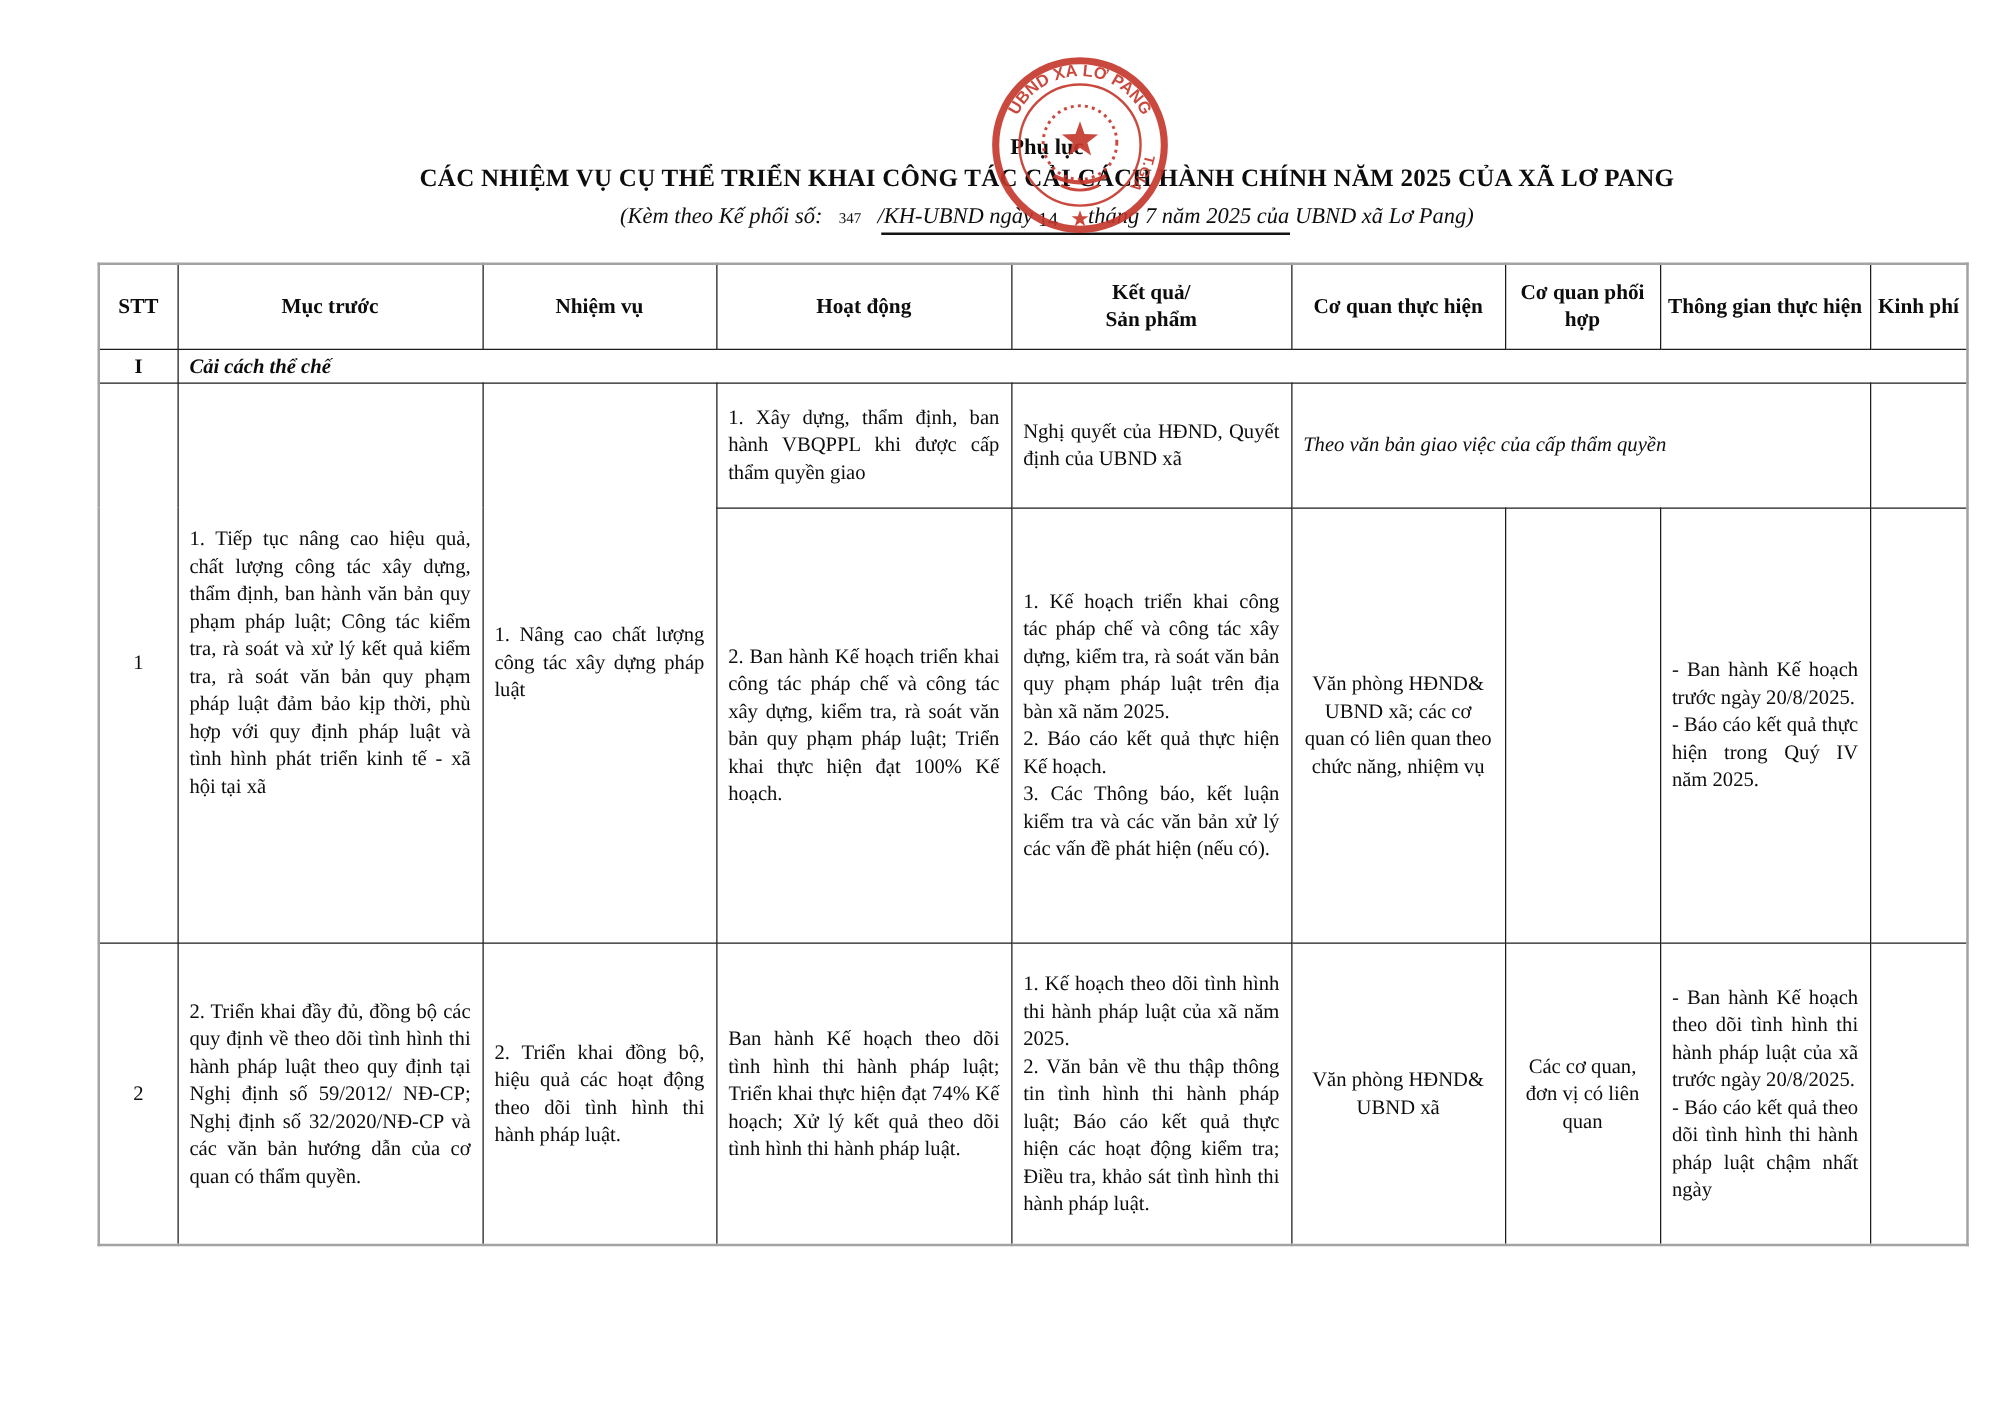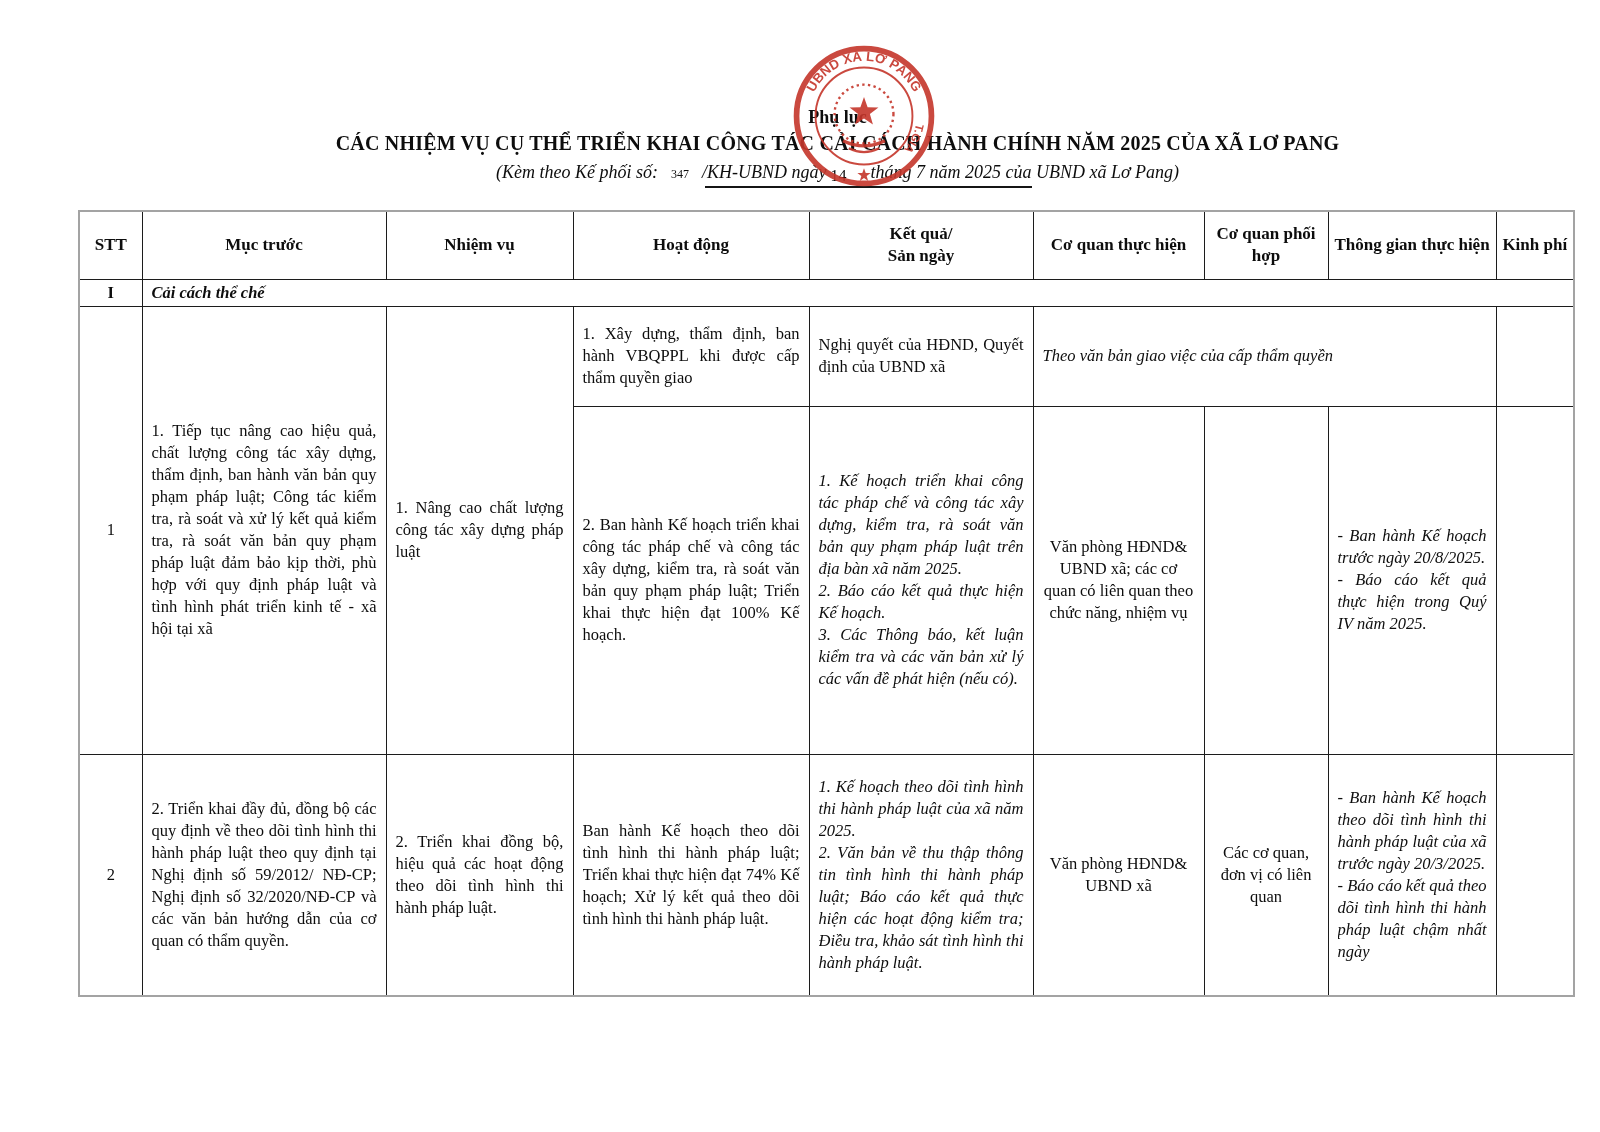--- a/index.html
+++ b/index.html
@@ -21,21 +21,21 @@
   
   table.doc{position:absolute;left:78px;top:210px;border-collapse:collapse;table-layout:fixed;
             width:1495px;z-index:1;}
   table.doc td,table.doc th{border:1px solid #1c1c1c;vertical-align:middle;overflow:hidden;
             font-size:16.5px;line-height:1.33;padding:2px 9px;}
   table.doc{border:2px solid #a3a3a3;}
   table.doc th{font-weight:bold;font-size:17px;text-align:center;padding:2px 4px;white-space:pre-line;}
   .c{text-align:center;}
   .j{text-align:justify;text-justify:inter-word;}
   .l{text-align:left;font-style:italic;}
-  .pre{white-space:pre-line;font-style:italic;}
+  .pre{white-space:pre-line;}
   .secrow td{font-weight:bold;font-size:17px;padding:1px 8px;}
   .clip{max-height:236px;overflow:hidden;}
 </style>
 </head>
 <body>
 
 <div class="page">
 
   <div class="seal">
     <svg width="152" height="152" viewBox="0 0 160 160">
@@ -83,21 +83,21 @@
         <col style="width:78px">
     </colgroup>
 
     <tbody>
         <tr style="height:68px">
       <th>STT</th>
       <th>Mục trước</th>
       <th>Nhiệm vụ</th>
       <th>Hoạt động</th>
       <th>Kết quả/
-Sản ngày</th>
+Sản phẩm</th>
       <th>Cơ quan thực hiện</th>
       <th>Cơ quan phối hợp</th>
       <th>Thông gian thực hiện</th>
       <th>Kinh phí</th>
     </tr>
 
     <tr class="secrow" style="height:27px">
       <td class="c">I</td>
       <td colspan="8" class="l">Cải cách thể chế</td>
     </tr>
@@ -136,20 +136,20 @@
             <div class="clip">Ban hành Kế hoạch theo dõi tình hình thi hành pháp luật; Triển khai thực hiện đạt 74% Kế hoạch; Xử lý kết quả theo dõi tình hình thi hành pháp luật.</div>
           </td>
       <td class="j pre"><div class="clip">1. Kế hoạch theo dõi tình hình thi hành pháp luật của xã năm 2025.
 2. Văn bản về thu thập thông tin tình hình thi hành pháp luật; Báo cáo kết quả thực hiện các hoạt động kiểm tra; Điều tra, khảo sát tình hình thi hành pháp luật.</div></td>
       <td class="c">
             <div>Văn phòng HĐND&amp; UBND xã</div>
           </td>
       <td class="c">
             <div>Các cơ quan, đơn vị có liên quan</div>
           </td>
-      <td class="j pre"><div class="clip">- Ban hành Kế hoạch theo dõi tình hình thi hành pháp luật của xã trước ngày 20/3/2025.
+      <td class="j pre"><div class="clip">- Ban hành Kế hoạch theo dõi tình hình thi hành pháp luật của xã trước ngày 20/8/2025.
 - Báo cáo kết quả theo dõi tình hình thi hành pháp luật chậm nhất ngày</div></td>
       <td></td>
     </tr>
   </tbody>
     </table>
 
 </div>
 
 </body></html>

